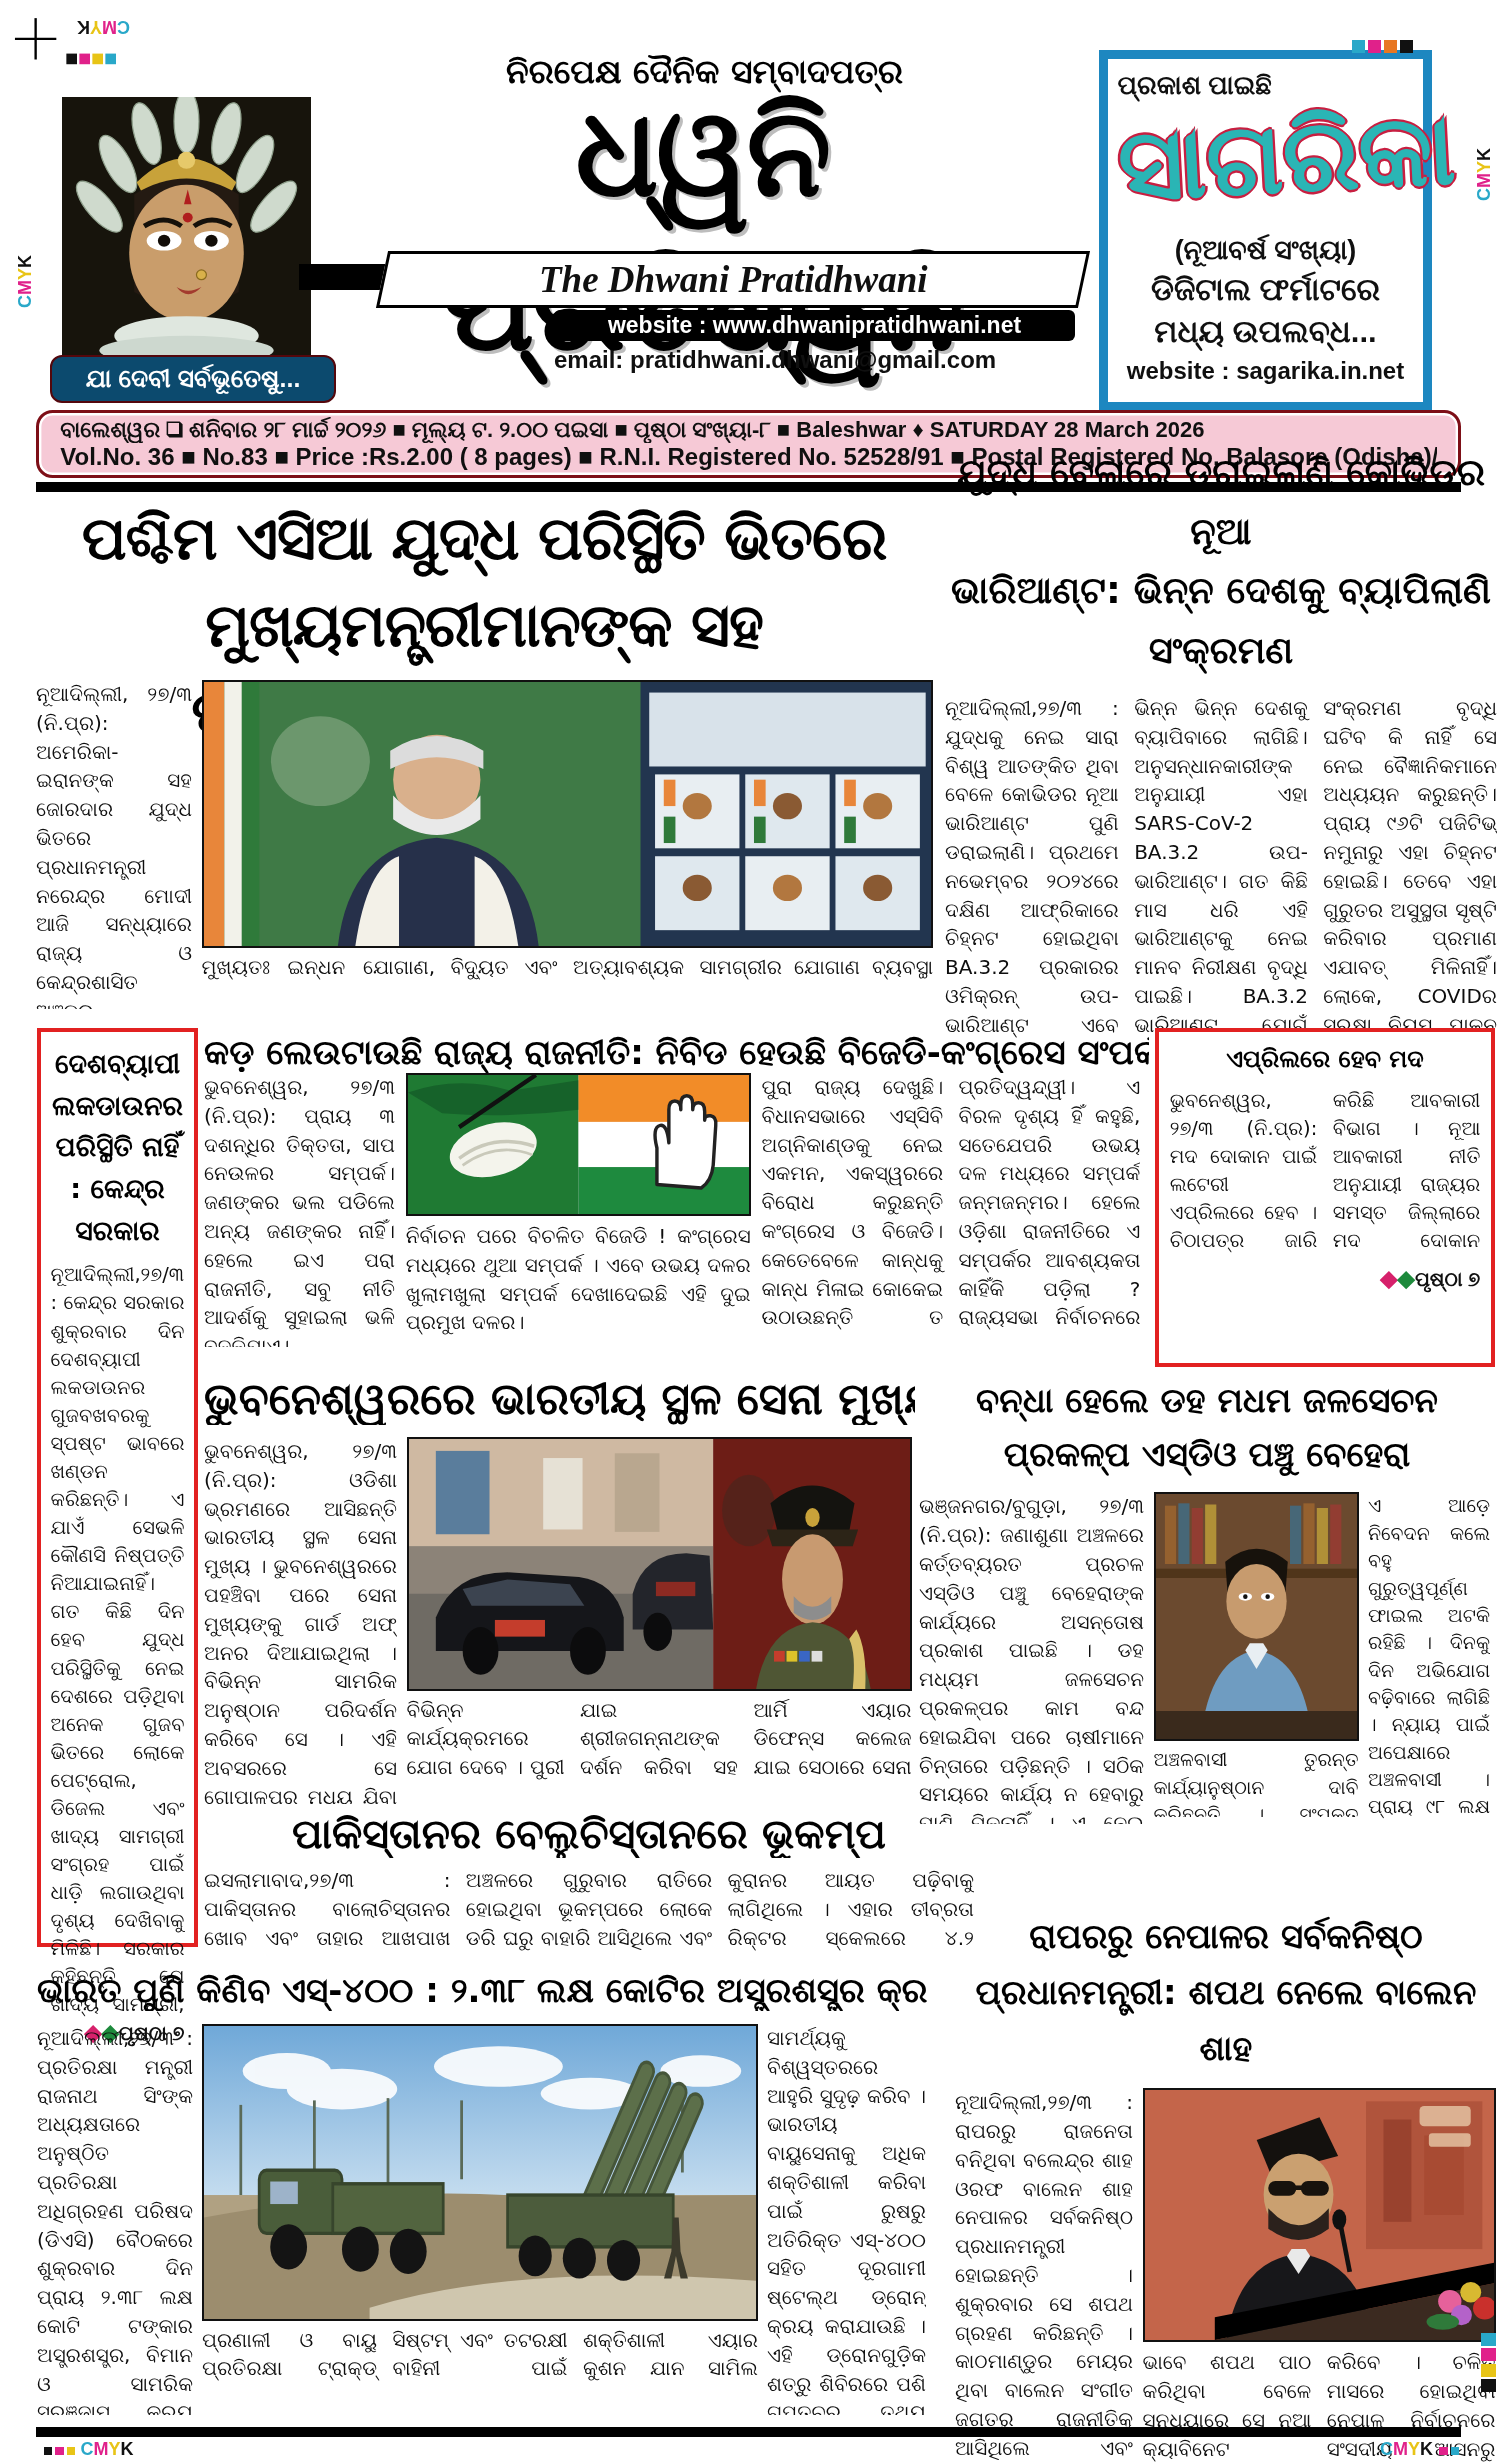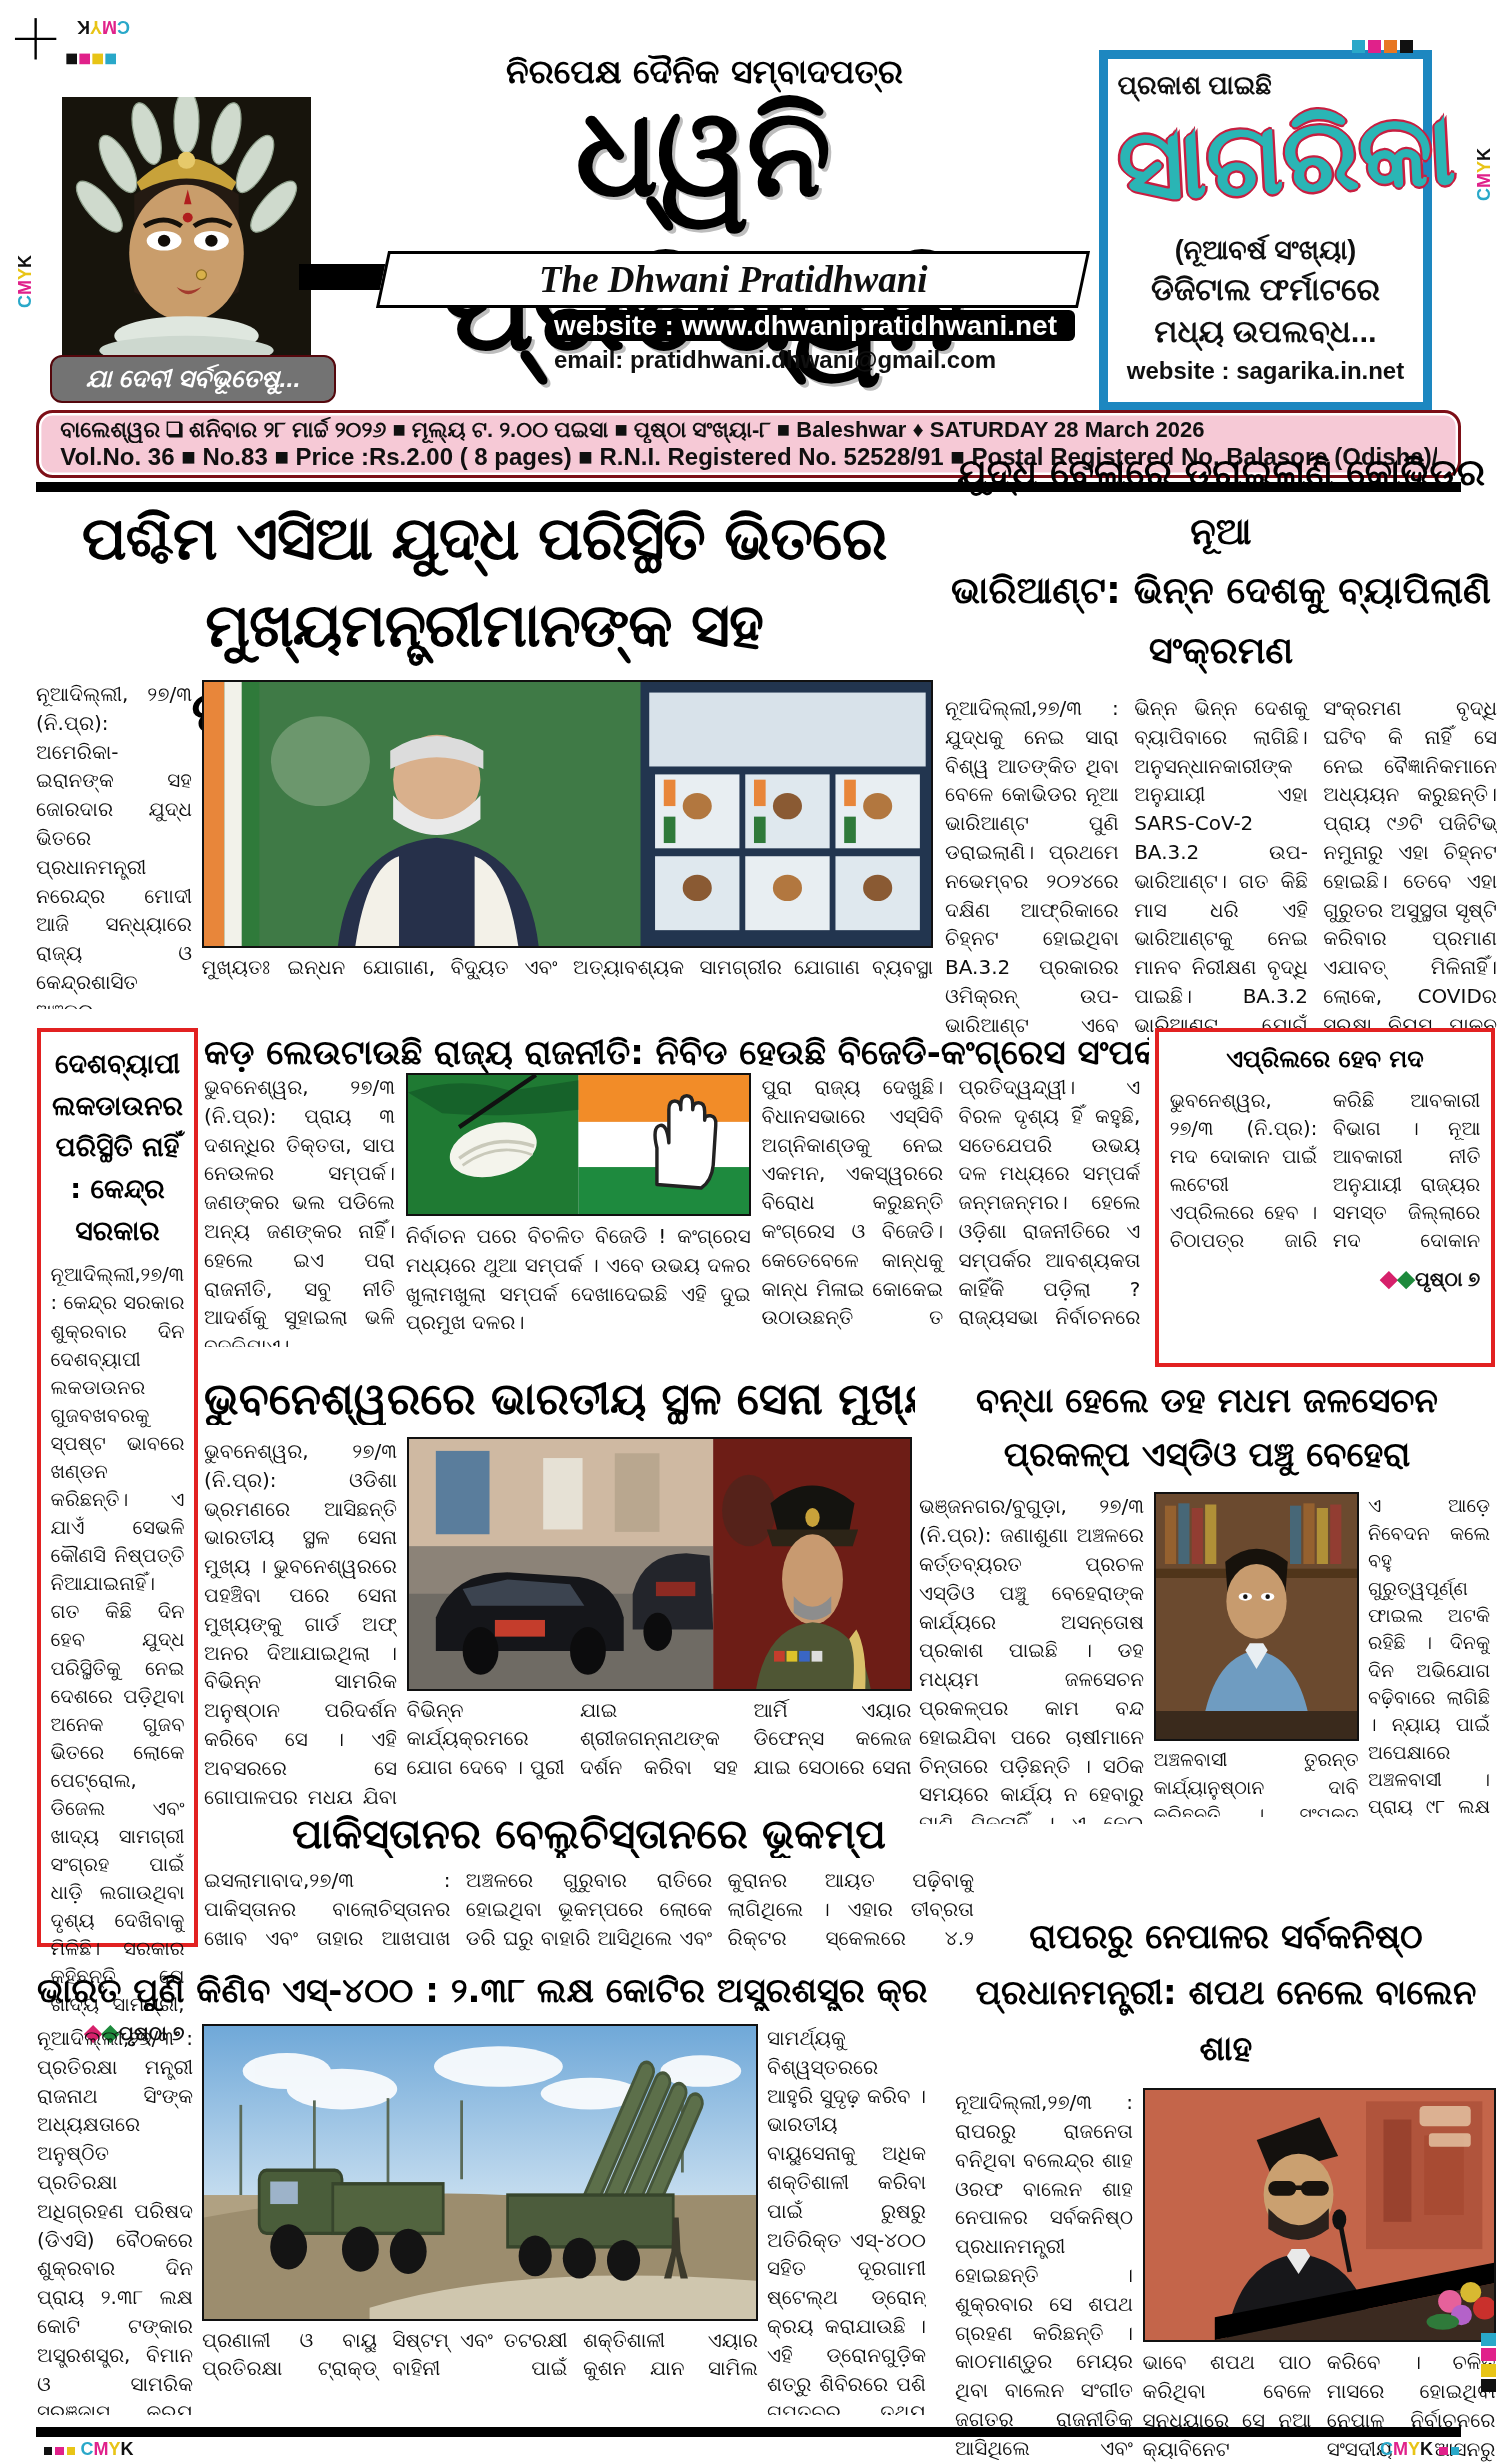--- a/index.html
+++ b/index.html
@@ -22,27 +22,27 @@
   
   #tagline{left:355px;top:52px;width:699px;font-size:33px;}
   #logo{left:320px;top:76px;width:764px;font-size:123px;line-height:1.25;letter-spacing:-2.4px;
         text-shadow:3px 3px 0 #bdbdbd;}
   #banner-tab{left:299px;top:264px;width:89px;height:26px;background:#000;}
   #banner{left:382px;top:251px;width:696px;height:51px;border:3.6px solid #000;background:#fff;
           transform:skewX(-12deg);display:flex;align-items:center;justify-content:center;}
   #banner span{transform:skewX(12deg);font-family:"Liberation Serif",serif;font-style:italic;
                font-weight:bold;font-size:37px;}
   #website-bar{left:554px;top:310px;width:521px;height:31px;background:#000;color:#fff;
-               border-radius:6px;display:flex;align-items:center;
-               font-size:28px;font-weight:bold;}
+               border-radius:6px;display:flex;align-items:center;justify-content:center;
+               font-size:23px;font-weight:bold;}
   #email-line{left:554px;top:346px;width:521px;font-size:24px;font-weight:bold;text-align:left;}
   #goddess{left:62px;top:97px;width:249px;height:268px;border:none;background:#120f0a;}
-  #motto{left:50px;top:355px;width:282px;height:44px;background:#737373;border:2.4px solid #54070c;
+  #motto{left:50px;top:355px;width:282px;height:44px;background:#0c4a6e;border:2.4px solid #54070c;
          border-radius:12px;color:#fff;display:flex;align-items:center;justify-content:center;
-         font-size:25px;font-weight:bold;font-style:italic;}
+         font-size:25px;font-weight:bold;}
   #ad{left:1099px;top:50px;width:333px;height:361px;border:9px solid #1d87c0;box-sizing:border-box;
       background:#fff;padding:6px 9.5px;}
   #ad .pub{font-size:26px;font-weight:bold;margin-top:4.7px;}
   #ad .brand{font-size:100px;font-weight:900;color:#2ab5b5;text-align:center;line-height:1.15;
              transform:rotate(-3deg);text-shadow:-2.4px 0 #c81f41,2.4px 0 #c81f41,0 -2.4px #c81f41,0 2.4px #c81f41;}
   #ad .ed{font-size:27px;font-weight:bold;text-align:center;margin-top:19px;}
   #ad .l1,#ad .l2{font-size:31px;font-weight:bold;text-align:center;margin-top:6px;}
   #ad .web{font-size:24px;font-weight:bold;text-align:center;margin-top:7.1px;
            font-family:"Liberation Sans",sans-serif;}
   

